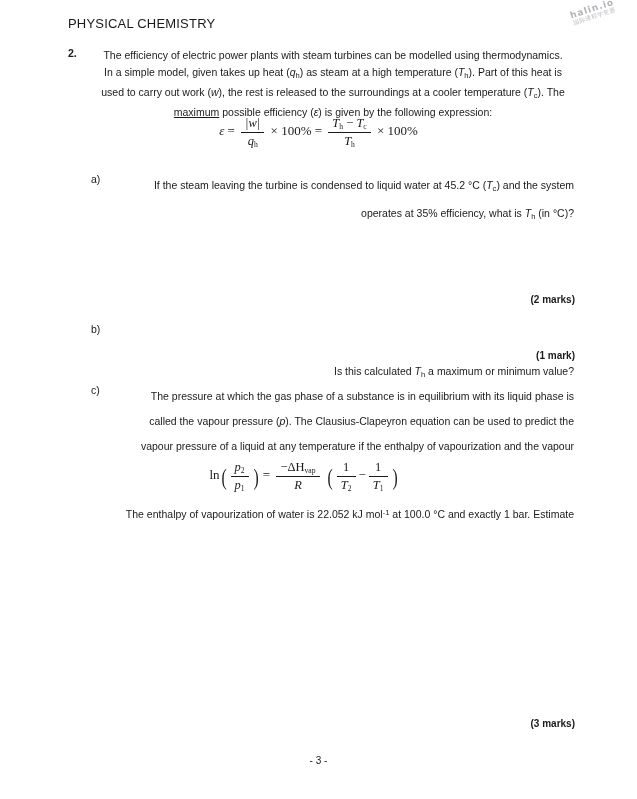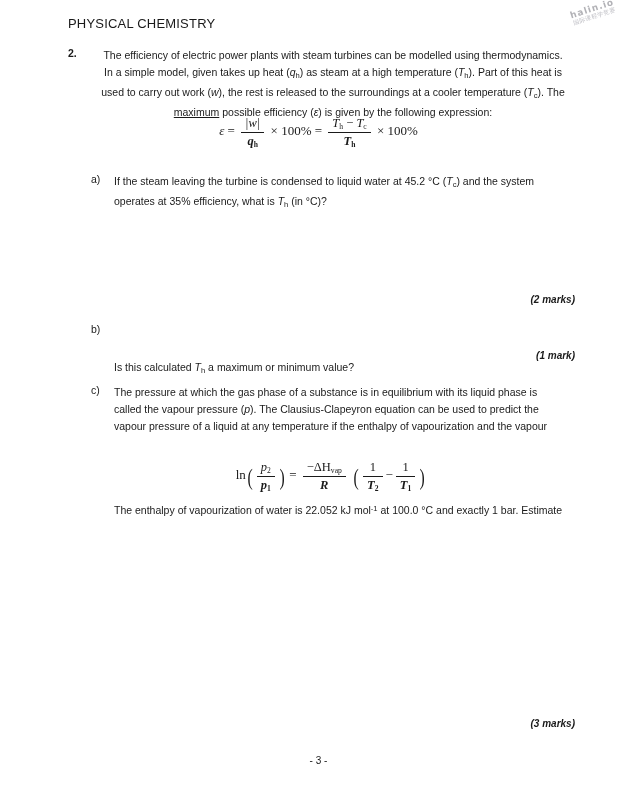--- a/index.html
+++ b/index.html
@@ -94,51 +94,49 @@
   .frac .num {
     display: block;
     padding: 0 4px 1px 4px;
     border-bottom: 1px solid #1a1a1a;
     font-size: 12.5px;
   }
   .frac .den {
     display: block;
     padding: 1px 4px 0 4px;
     font-size: 12.5px;
-    font-weight: bold;
   }
   .eqsym { font-style: italic; font-family: "Liberation Serif", serif; }
   .part-letter {
     position: absolute;
     left: 91px;
     font-size: 10.5px;
   }
   .part-body {
     position: absolute;
     left: 114px;
     width: 460px;
     font-size: 10.5px;
-    line-height: 17px;
+    line-height: 25px;
+    text-align: right;
   }
   .marks {
     position: absolute;
     right: 62px;
     font-size: 10px;
-    font-style: italic;
     font-weight: bold;
   }
   .formula-clausius {
     position: absolute;
     left: 0;
     top: 460px;
     width: 608px;
     text-align: center;
     font-family: "Liberation Serif", serif;
     font-size: 13px;
-    margin-left: 27px;
   }
   .bigparen {
     display: inline-block;
     font-size: 24px;
     vertical-align: middle;
     font-family: "Liberation Serif", serif;
     line-height: 1;
     transform: scaleX(0.65);
   }
   .footer {

